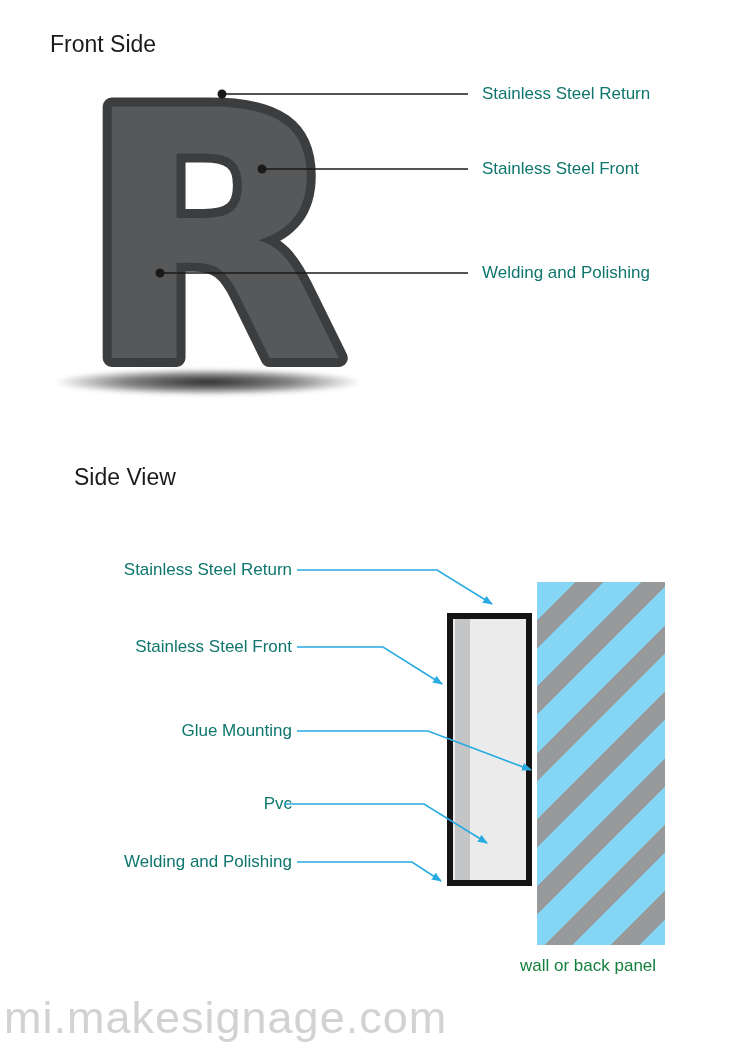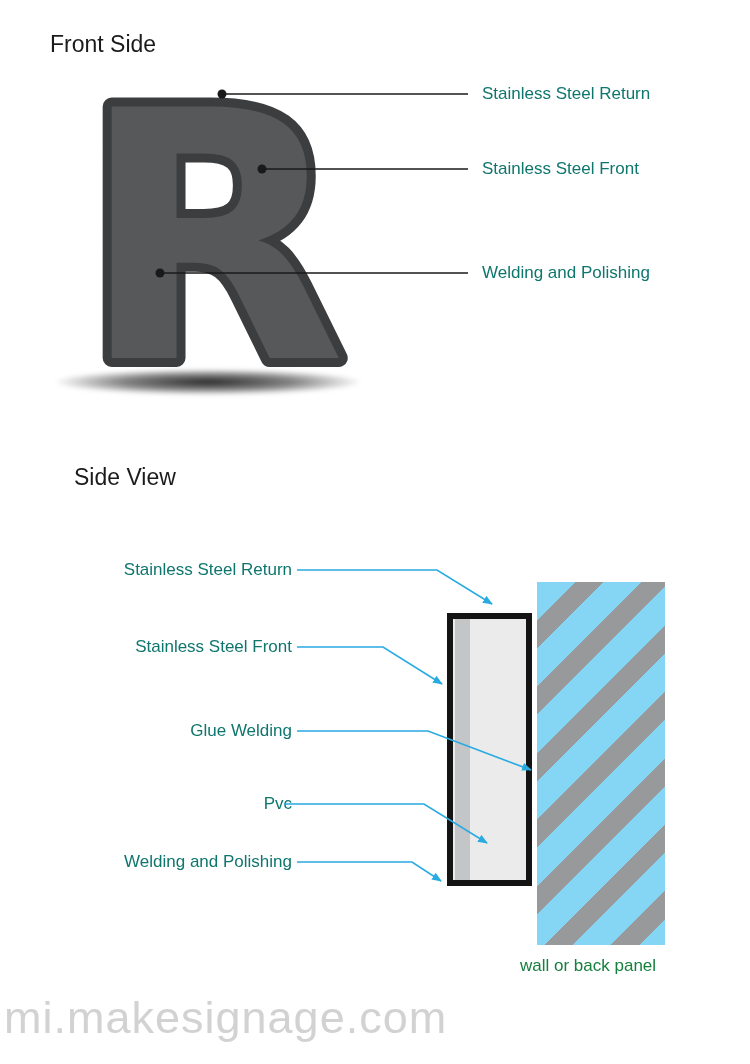--- a/index.html
+++ b/index.html
@@ -52,21 +52,21 @@
 <div id="letter-shadow" class="abs"></div>
 
 <div class="label front-label" style="top:84px;">Stainless Steel Return</div>
 <div class="label front-label" style="top:159px;">Stainless Steel Front</div>
 <div class="label front-label" style="top:263px;">Welding and Polishing</div>
 
 <div class="abs title" style="left:50px;top:464px;margin-left:24px;">Side View</div>
 
 <div class="label side-label" style="top:560px;">Stainless Steel Return</div>
 <div class="label side-label" style="top:637px;">Stainless Steel Front</div>
-<div class="label side-label" style="top:721px;">Glue Welding</div>
+<div class="label side-label" style="top:721px;">Glue Mounting</div>
 <div class="label side-label" style="top:794px;">Pvc</div>
 <div class="label side-label" style="top:852px;">Welding and Polishing</div>
 
 <div id="profile" class="abs">
   <div id="profile-strip"></div>
 </div>
 
 <div id="wall" class="abs"></div>
 
 <div id="wall-caption">wall or back panel</div>

